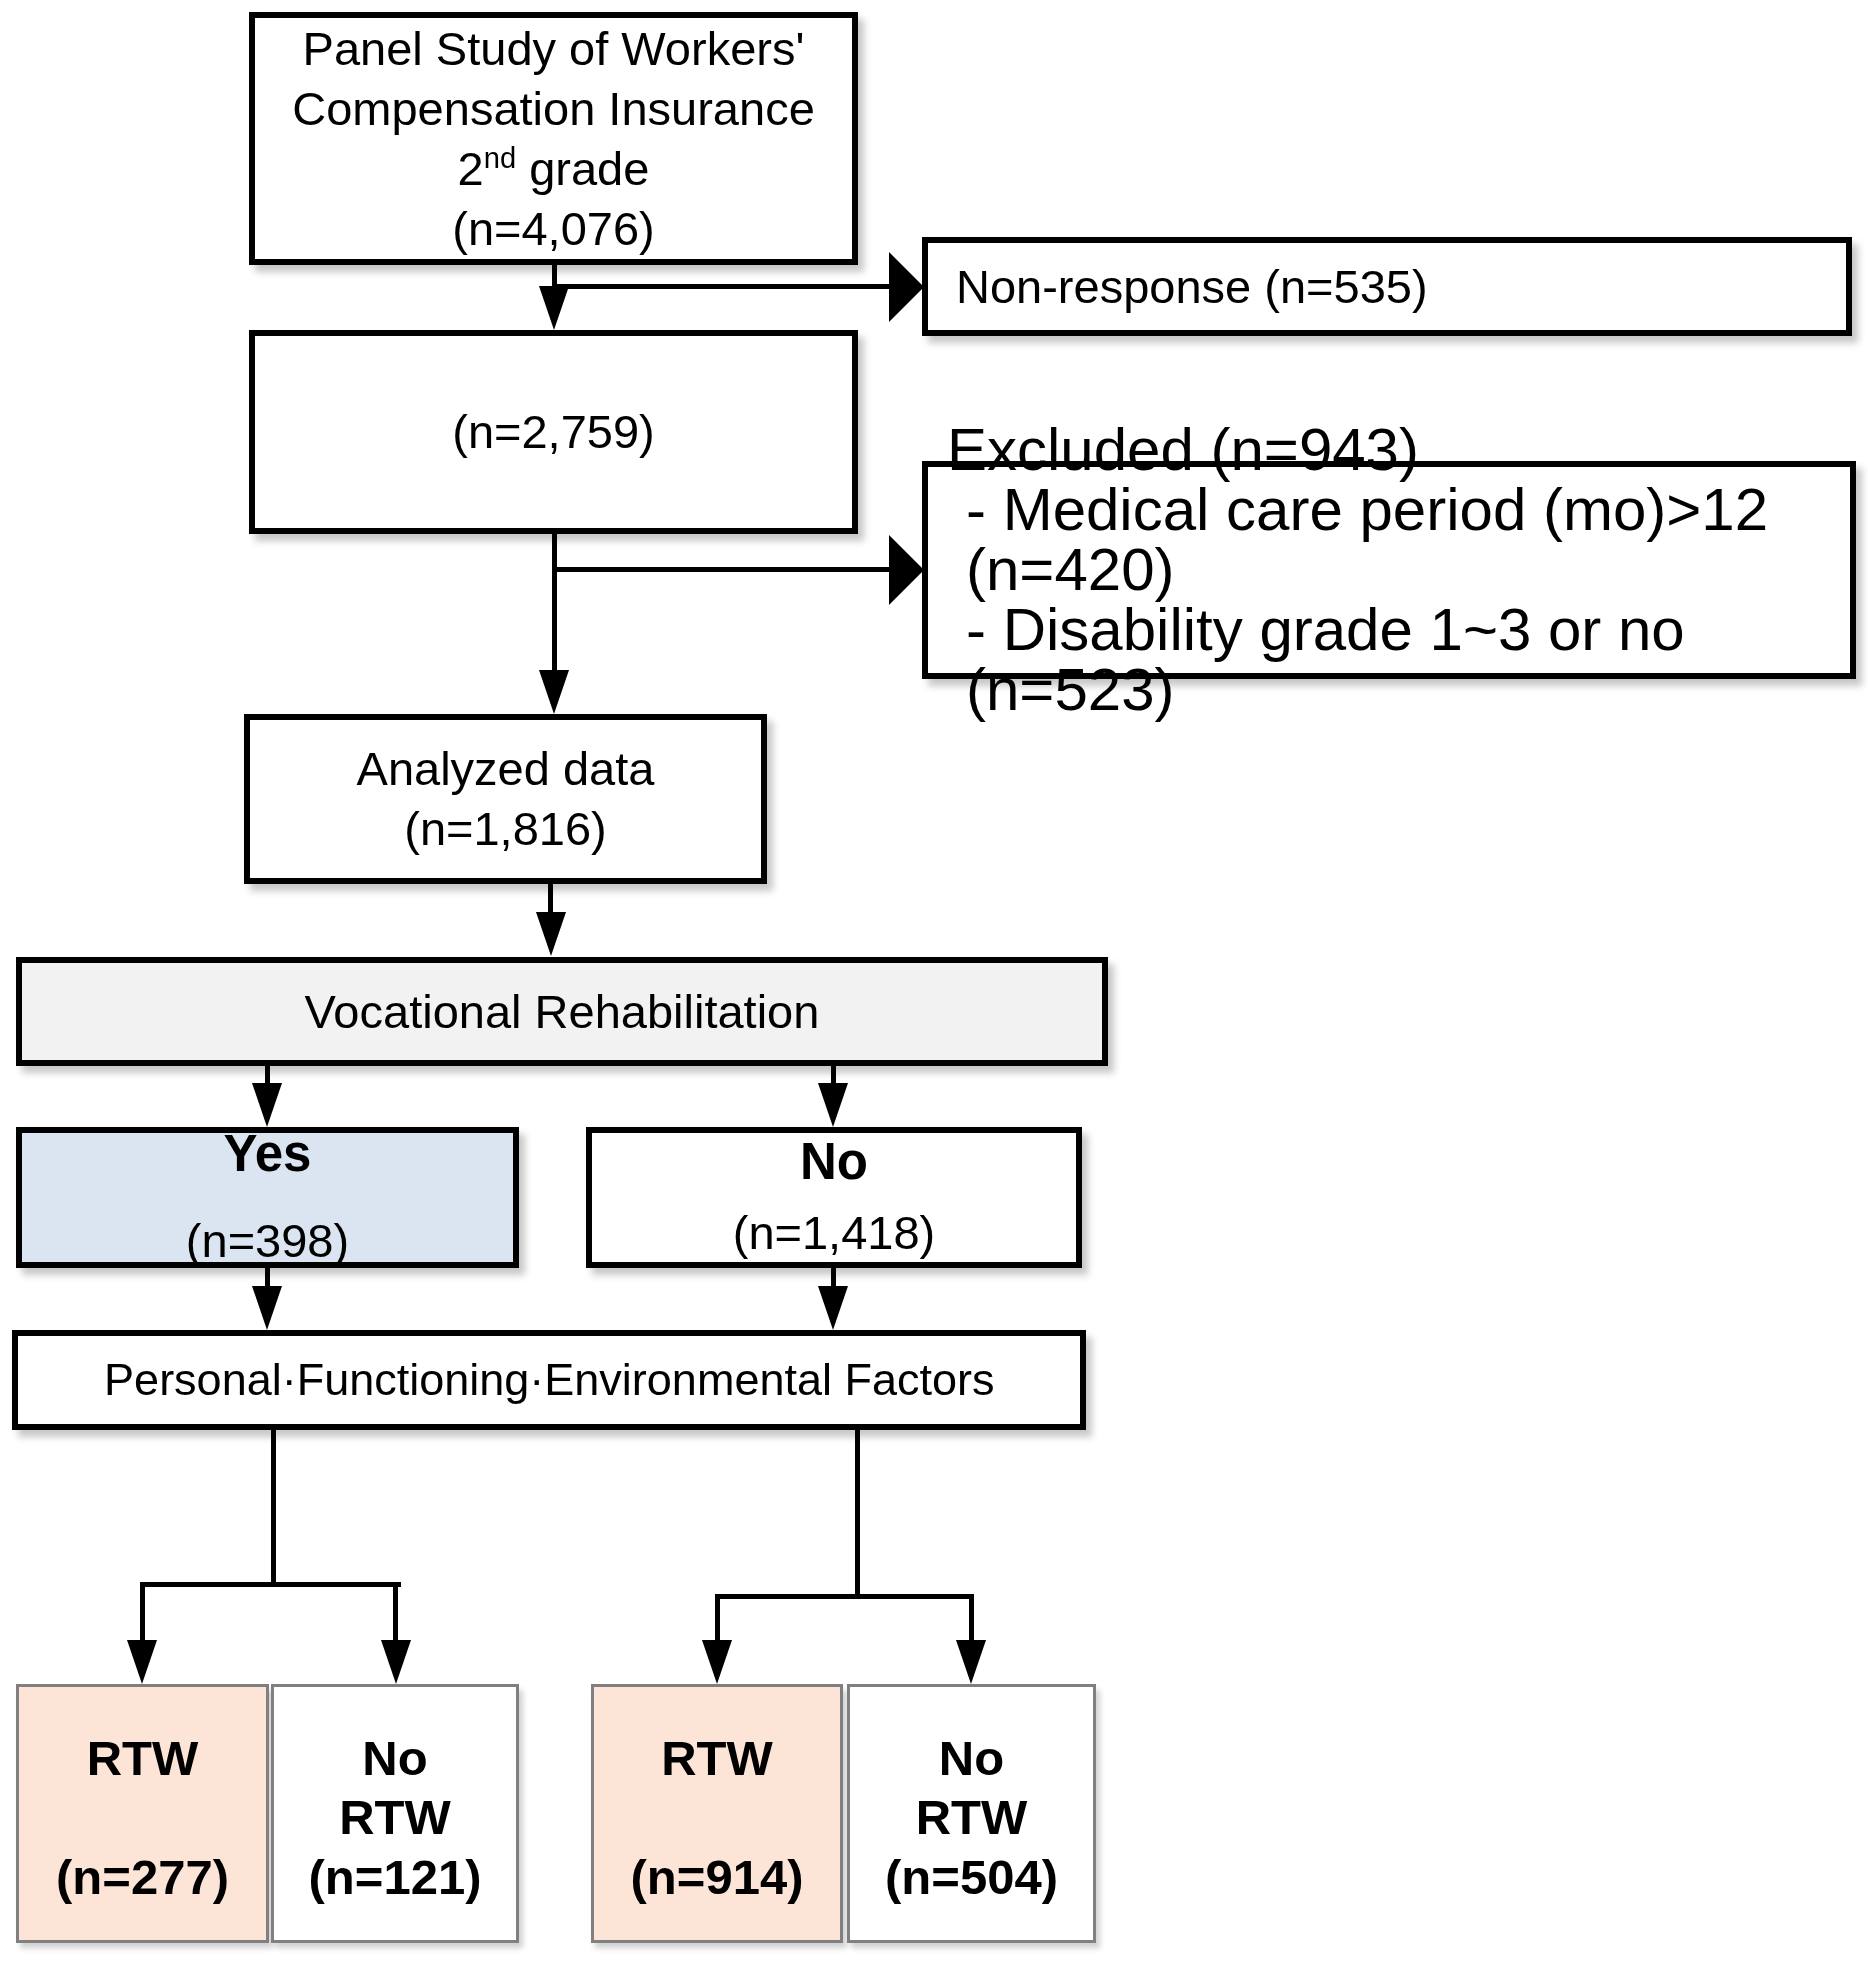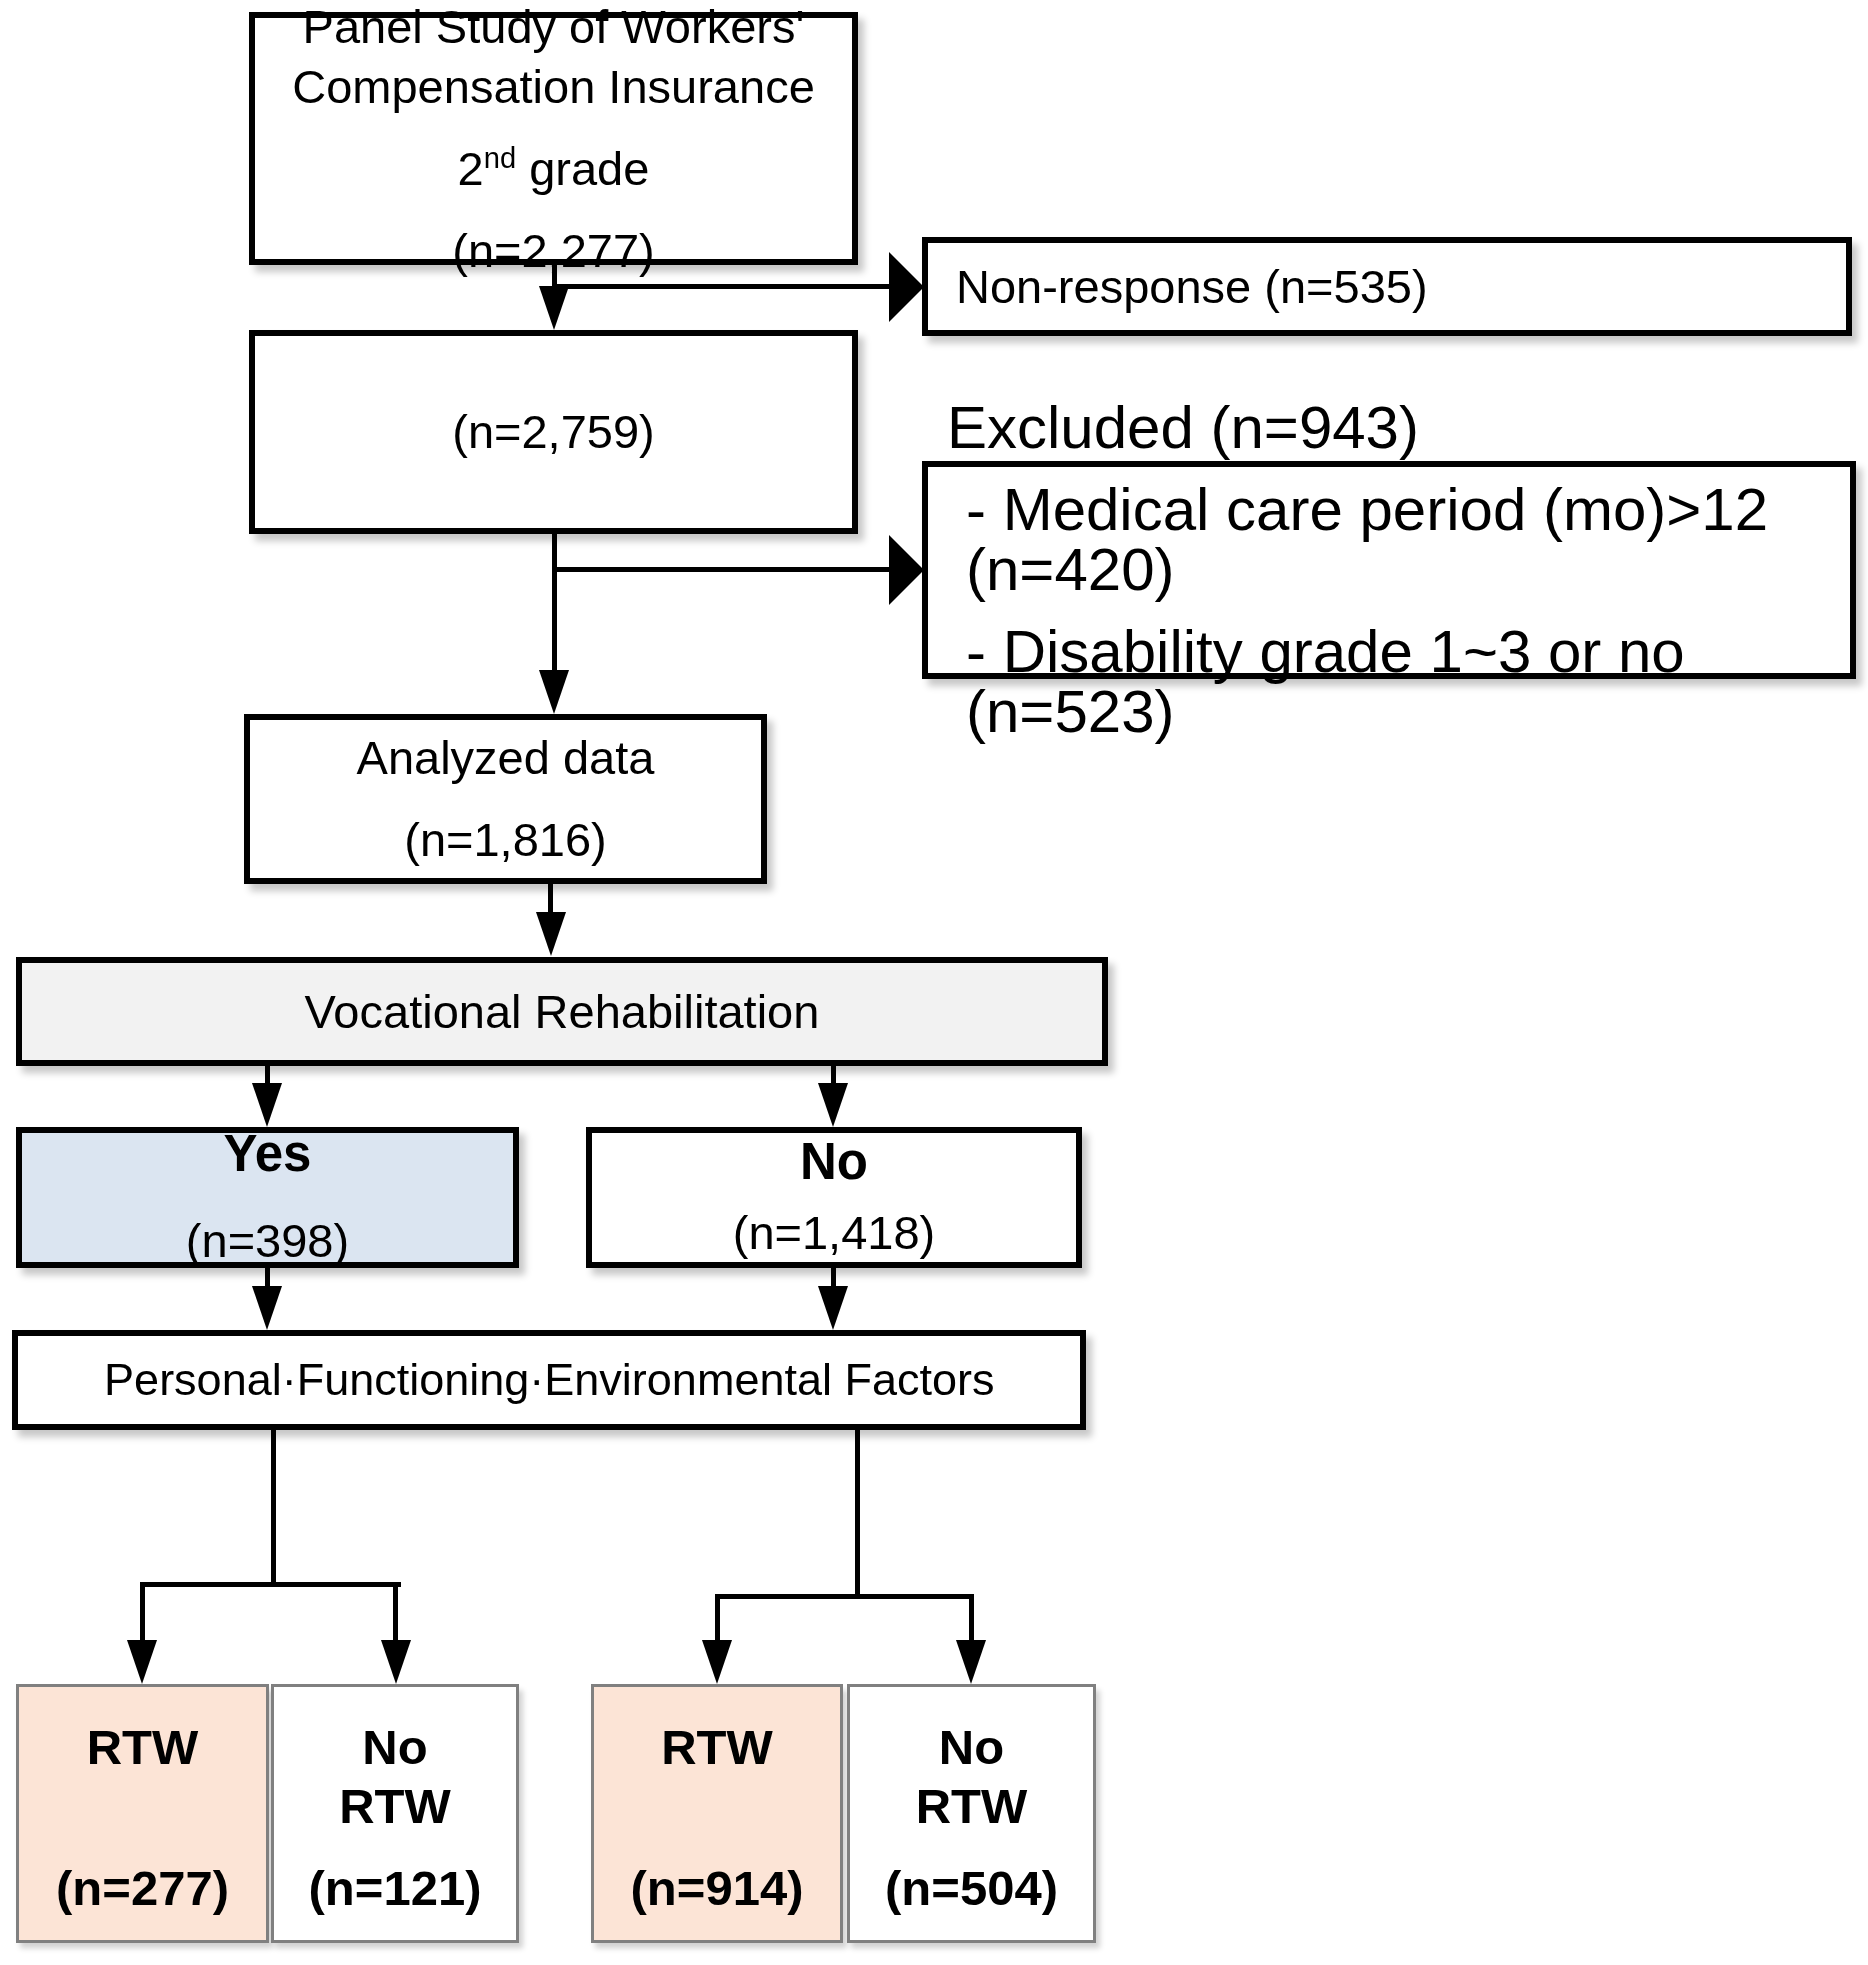--- a/index.html
+++ b/index.html
@@ -17,21 +17,20 @@
     border: 6.3px solid #000000;
     box-sizing: border-box;
     display: flex;
     flex-direction: column;
     align-items: center;
     justify-content: center;
     text-align: center;
     font-size: 47px;
     line-height: 60px;
     box-shadow: 5.5px 7.1px 7.1px rgba(0,0,0,0.22);
-    gap: 22px;
   }
   .prelines { white-space: pre-line; }
   .sup { vertical-align: super; font-size: 0.62em; line-height: 0; }
 
   #panel-box      { left: 249px;  top: 12px;   width: 609px; height: 253px; }
   #nonresponse-box{ left: 922px; top: 237px;  width: 930px; height: 99px;
                     align-items: flex-start; text-align: left; padding-left: 28px; }
   #injured-box    { left: 249px;  top: 330px;  width: 609px; height: 204px; }
   #excluded-box   { left: 922px; top: 461px; width: 934px; height: 218px;
                     align-items: flex-start; text-align: left; padding-left: 19px; font-size: 60px; }
@@ -74,21 +73,21 @@
 </style>
 </head>
 <body>
 
 <div id="canvas">
 
   <div class="box" id="panel-box">
     <div class="prelines">Panel Study of Workers'
 Compensation Insurance</div>
     <div><span>2</span><span class="sup">nd</span><span> grade</span></div>
-    <div>(n=2,277)</div>
+    <div>(n=4,076)</div>
   </div>
 
   <div class="vline" style="left:552px; top:265px; height:26px;"></div>
   <div class="hline" style="left:552px; top:284px; width:339px;"></div>
   <div class="arrow-right" style="left:889px; top:252px;"></div>
   <div class="arrow-down" style="left:539px; top:286px;"></div>
 
   <div class="box" id="nonresponse-box">
     <div>Non-response (n=535)</div>
   </div>

